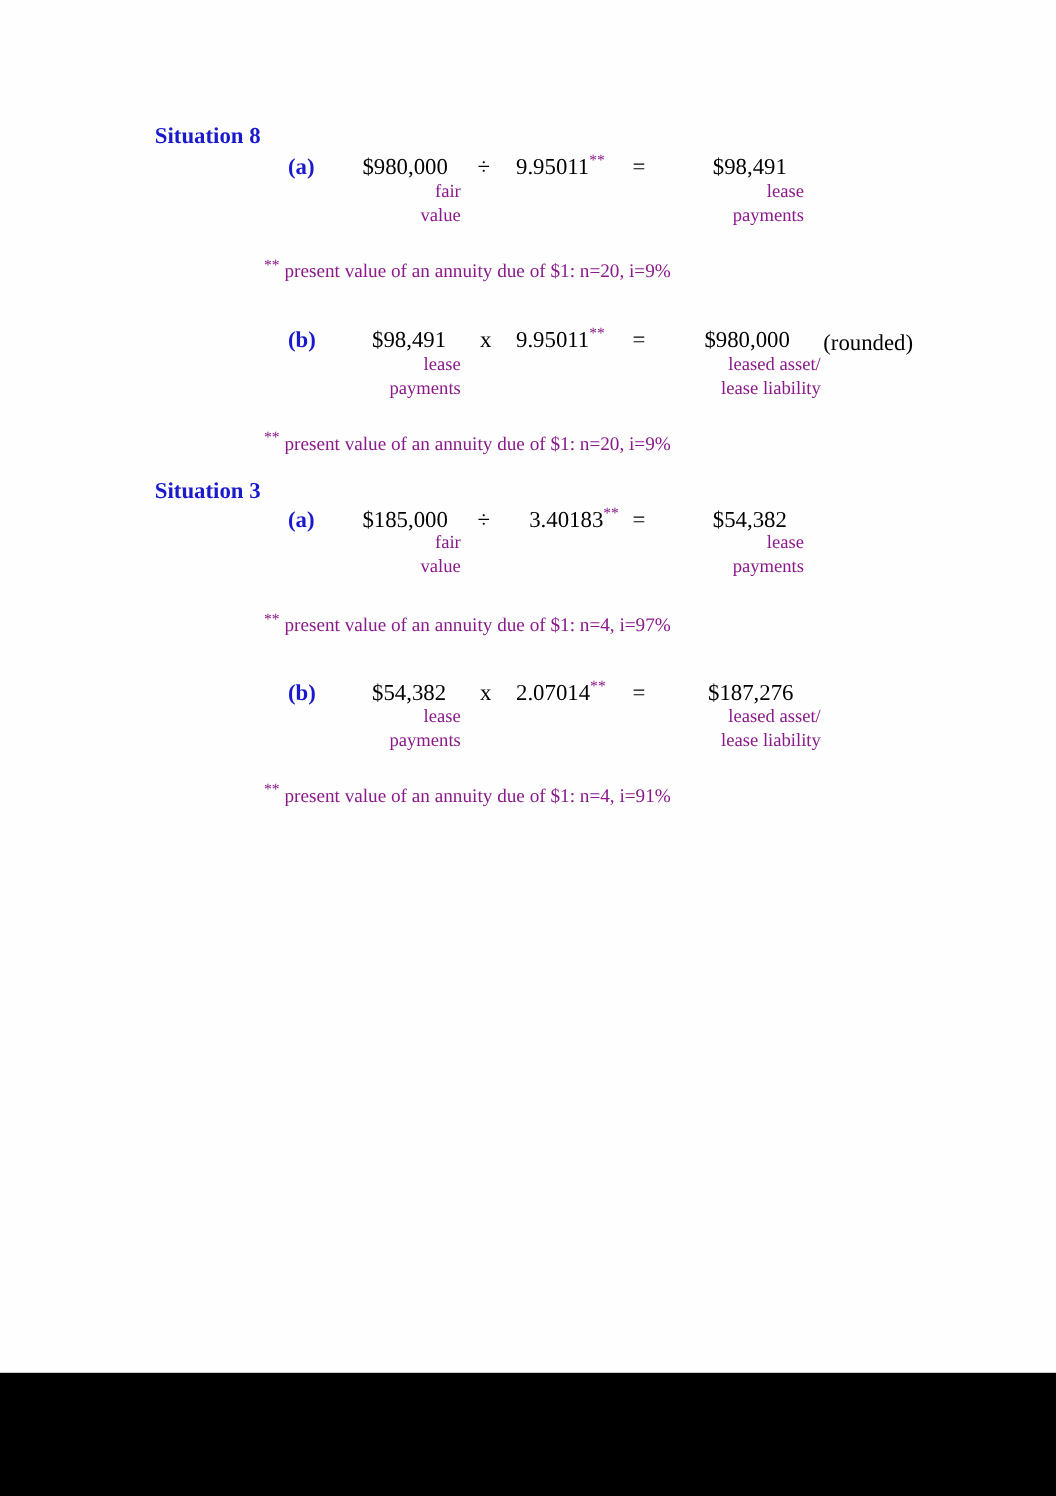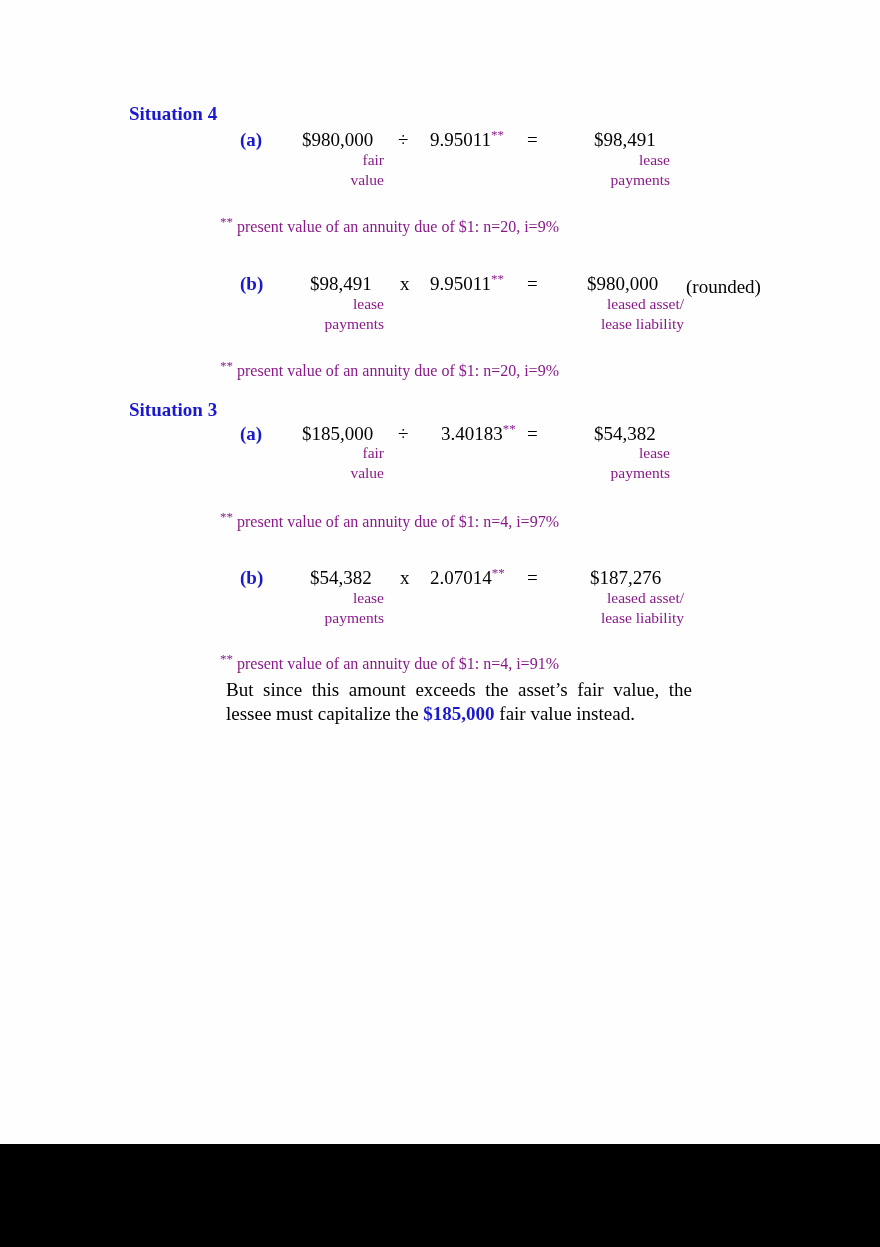--- a/index.html
+++ b/index.html
@@ -20,21 +20,21 @@
     .star { color:#8a1a8a; font-size:13px; vertical-align:super; line-height:0; }
     .rounded { font-size:19px; color:#000; }
     .para { font-size:19px; color:#000; line-height:24px; width:466px; text-align:justify; }
     .hl { color:#1a1acc; font-weight:bold; }
   </style>
 </head>
 <body>
 
 <div class="page">
 
-  <div class="abs heading" style="left:129px;top:103px;">Situation 4</div>
+  <div class="abs heading" style="left:129px;top:103px;">Situation 8</div>
 
   <div class="abs label" style="left:240px;top:129px;">(a)</div>
   <div class="abs num" style="left:302px;top:129px;">$980,000</div>
   <div class="abs sub" style="left:300px;top:150px;width:84px;">
     <div>fair</div>
     <div>value</div>
   </div>
   <div class="abs num" style="left:398px;top:129px;">÷</div>
   <div class="abs num" style="left:430px;top:129px;"><span>9.95011</span><span class="star">**</span></div>
   <div class="abs num" style="left:527px;top:129px;">=</div>
@@ -89,20 +89,16 @@
   <div class="abs num" style="left:400px;top:567px;">x</div>
   <div class="abs num" style="left:430px;top:567px;"><span>2.07014</span><span class="star">**</span></div>
   <div class="abs num" style="left:527px;top:567px;">=</div>
   <div class="abs num" style="left:590px;top:567px;">$187,276</div>
   <div class="abs sub" style="left:570px;top:588px;width:114px;">
     <div>leased asset/</div>
     <div>lease liability</div>
   </div>
   <div class="abs note" style="left:220px;top:632px;"><span class="star">**</span> <span>present value of an annuity due of $1: n=4, i=91%</span></div>
 
-  <div class="abs para" style="left:226px;top:678px;white-space:normal;">
-    <div style="text-align-last:justify;">But since this amount exceeds the asset’s fair value, the</div>
-    <div><span>lessee must capitalize the </span><span class="hl">$185,000</span><span> fair value instead.</span></div>
-  </div>
 
 </div>
 
 <div class="bottom-band"></div>
 
 </body></html>

